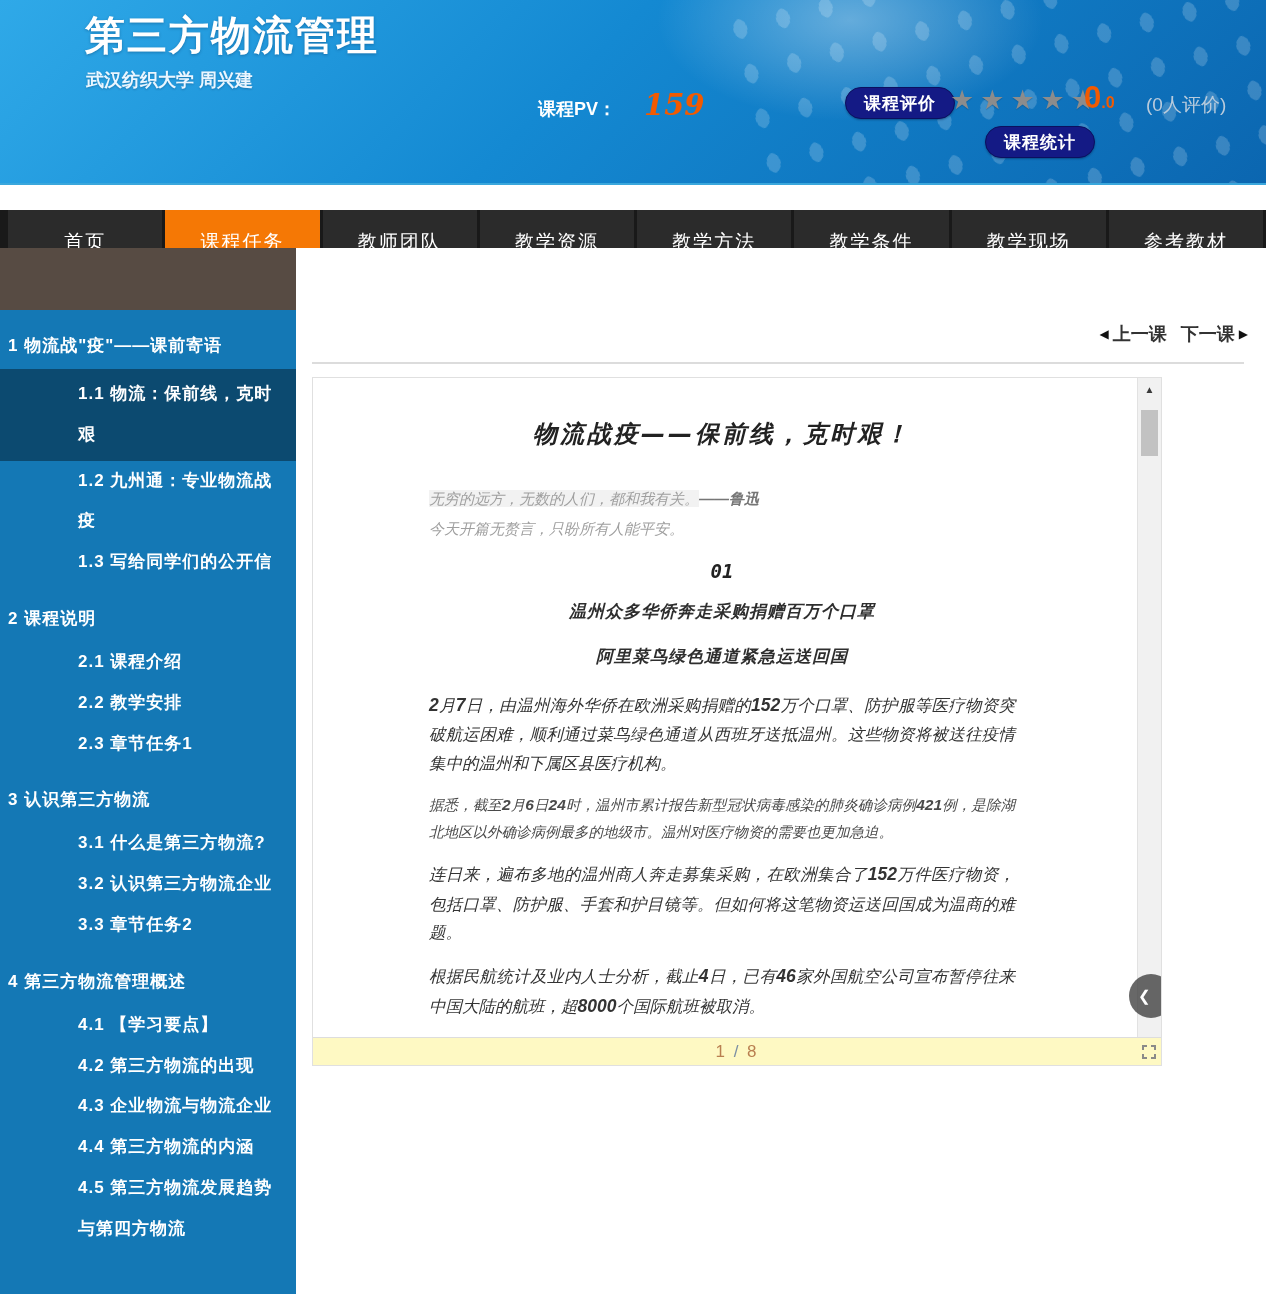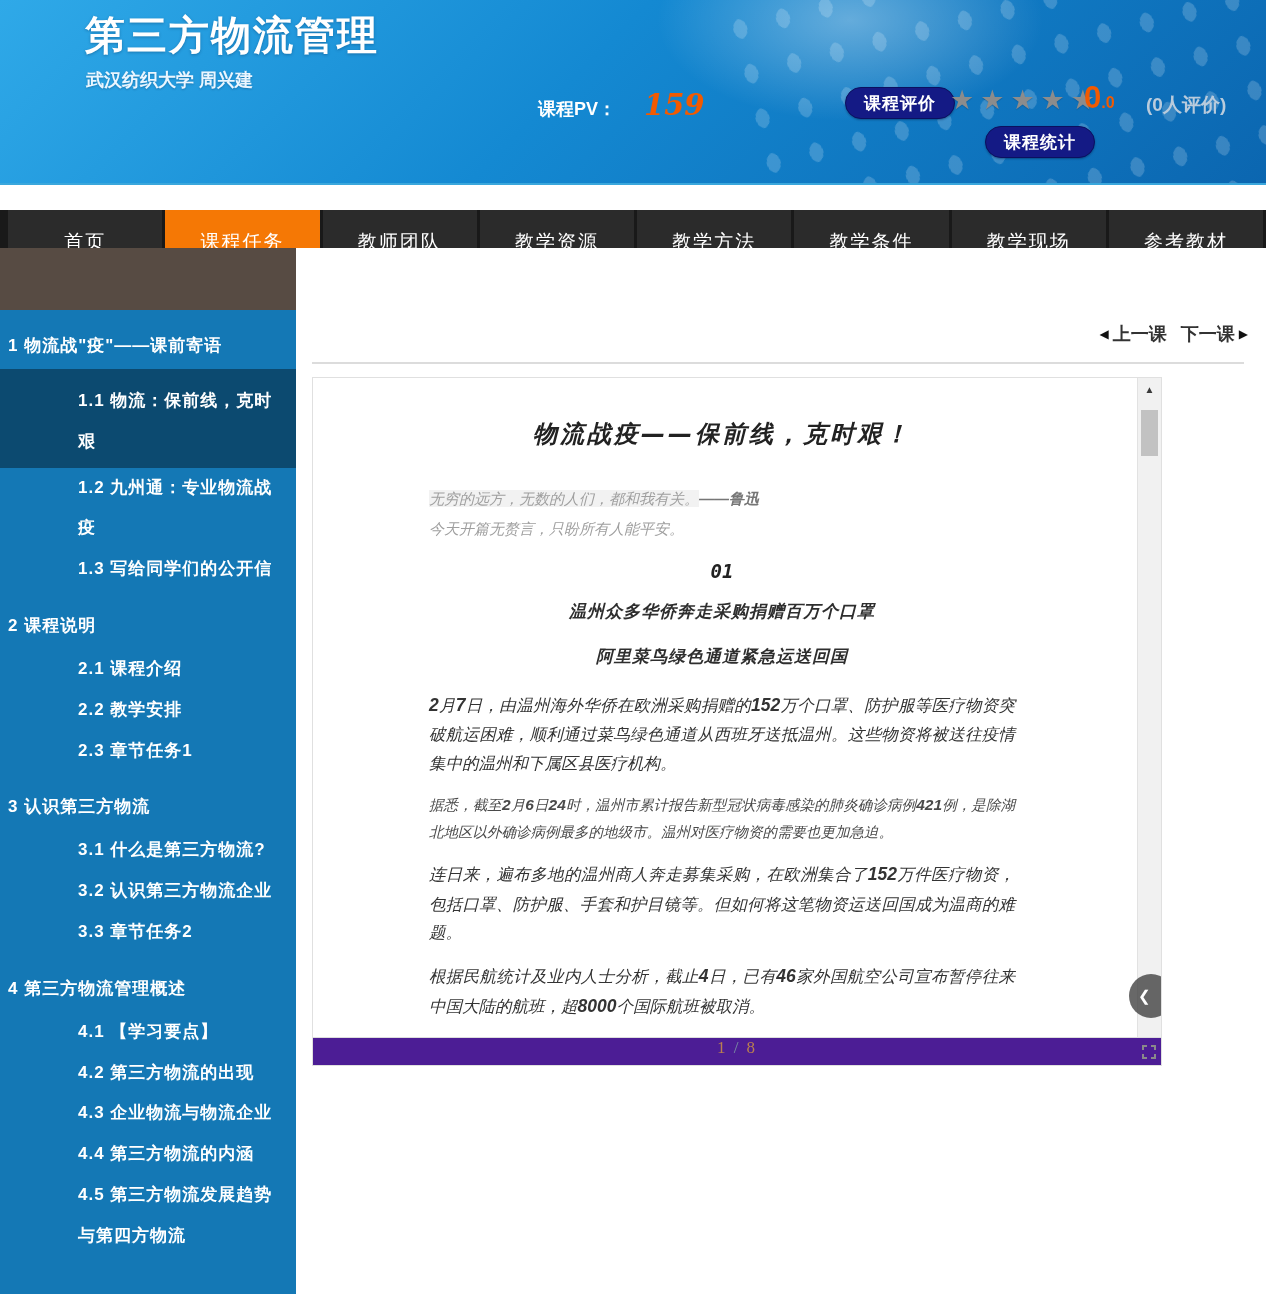--- a/index.html
+++ b/index.html
@@ -28,39 +28,39 @@
             background:#141a85; border:1px solid #0b1060; color:#fff; font-size:17px;
             font-weight:700; letter-spacing:1px; display:flex; align-items:center;
             justify-content:center; cursor:pointer; box-shadow:0 1px 2px rgba(0,20,60,.4); }
   .pill-eval  { left:845px; top:87px; }
   .pill-stats { left:985px; top:126px; }
   .stars { position:absolute; left:950px; top:84px; color:#8c8c8c; font-size:27px;
             letter-spacing:6px; text-shadow:0 1px 1px rgba(0,40,80,.25); }
   .rating { position:absolute; left:1084px; top:80px; color:#f25a00; }
   .rating .big { font-size:31px; font-weight:700; }
   .rating .small { font-size:16px; font-weight:700; }
-  .rating-count { position:absolute; left:1146px; top:92px; color:#b9cbdc; font-size:19px;font-weight:bold; }
+  .rating-count { position:absolute; left:1146px; top:92px; color:#b9cbdc; font-size:19px; }
 
   
   .nav { display:flex; width:1266px; height:63px; background:#2b2b2b;margin-top:25px; }
   .nav-item { flex:1; display:flex; align-items:center; justify-content:center;
             color:#fff; font-size:19px; letter-spacing:2px; cursor:pointer;
             border-right:3px solid #191919; }
   .nav-item:first-child { border-left:8px solid #191919; }
   .nav-item.active { background:#f57805; }
 
   
   .sidebar { position:absolute; left:0; top:248px; width:296px; height:1046px;
             background:#1478b5; color:#fff; }
   .sidebar-cap { width:296px; height:62px; background:#574b43; }
   .sb1 { padding:12px 8px 12px 8px; margin-top:12px; font-size:17px; font-weight:600;
             letter-spacing:1px; cursor:pointer; }
   .sb2 { padding:0 12px 0 78px; font-size:17px; font-weight:600; line-height:2.4;
             letter-spacing:1px; cursor:pointer; }
-  .sb2.selected { background:#0c4a70; padding-top:12px; padding-bottom:5px; }
+  .sb2.selected { background:#0c4a70; padding-top:5px; padding-bottom:5px; }
 
   
   .main { position:absolute; left:296px; top:248px; width:970px; height:1046px; background:#fff; }
   .prevnext { position:absolute; top:74px; right:18px; display:flex; align-items:center;
             gap:14px; color:#333; font-size:18px; font-weight:600; }
   .pn-btn { display:flex; align-items:center; gap:4px; cursor:pointer; }
   .pn-arrow { font-size:12px; color:#111; }
   .divider { position:absolute; top:114px; left:16px; width:932px; border-top:2px solid #dcdcdc; }
 
   
@@ -87,22 +87,22 @@
 
   
   .scrollbar { width:24px; background:#f1f1f1; border-left:1px solid #e2e2e2;
             position:relative; }
   .scroll-up { height:22px; display:flex; align-items:center; justify-content:center;
             color:#3a3a3a; font-size:10px; cursor:pointer; }
   .scroll-thumb { position:absolute; left:3px; top:32px; width:17px; height:46px;
             background:#c2c2c2; cursor:pointer; }
 
   
-  .viewer-bar { height:28px; background:#4c1d95; border-top:1px solid #ddd;
-            position:relative; display:flex; align-items:flex-start; justify-content:center;font-family:Liberation Serif, serif; }
+  .viewer-bar { height:28px; background:#fef9c3; border-top:1px solid #ddd;
+            position:relative; display:flex; align-items:center; justify-content:center; }
   .pager { font-size:17px; color:#7b8fa3; letter-spacing:2px; }
   .pager .num { color:#b97f50; }
   .fs-btn { position:absolute; right:5px; top:7px; width:14px; height:14px; cursor:pointer; }
 
   
   .collapse-btn { position:absolute; right:-12px; top:596px; width:44px; height:44px;
             border-radius:50%; background:rgba(62,62,62,.78); display:flex; align-items:center;
             justify-content:flex-start; padding-left:9px; cursor:pointer; }
   .collapse-btn span { color:#fff; font-size:15px; }
 </style>

